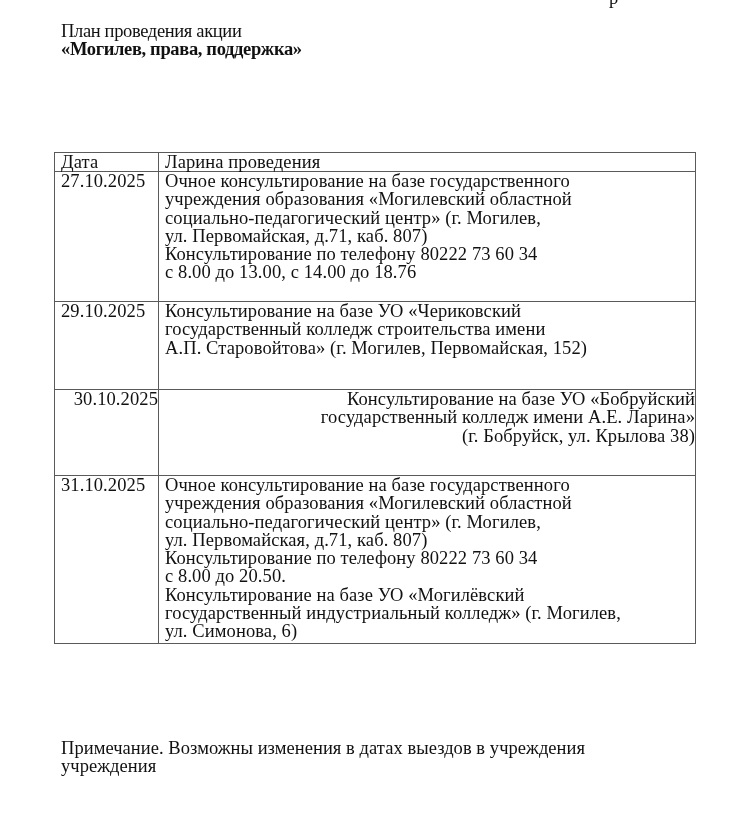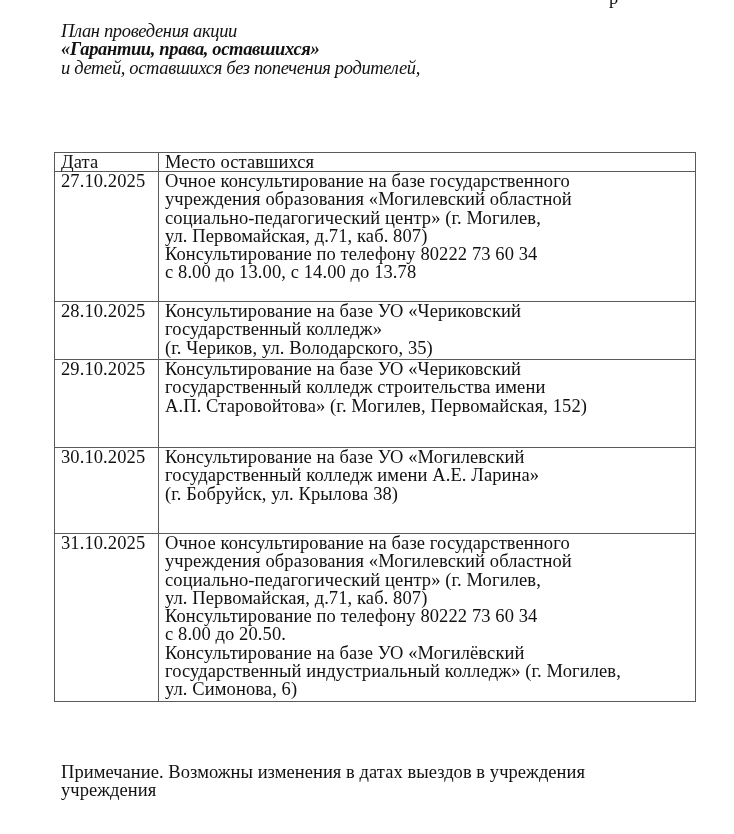--- a/index.html
+++ b/index.html
@@ -10,21 +10,21 @@
     font-size: 18.5px;
     line-height: 18.3px;
   }
   .clip-glyph {
     position: absolute; left: 609px; top: -11px;
     font-size: 18.5px; line-height: 18px; color: #111;
   }
   .header {
     position: absolute; left: 61px; top: 22px; width: 620px;
   }
-  .header .line { white-space: nowrap; letter-spacing: -0.35px; font-style: italic; }
+  .header .line { white-space: nowrap; letter-spacing: -0.35px; }
   .header .bold { font-weight: bold; }
   table.plan {
     position: absolute; left: 54px; top: 152px;
     width: 641px; border-collapse: collapse;
     table-layout: fixed;
   }
   table.plan td, table.plan th {
     border: 1px solid #5a5a5a;
     vertical-align: top;
     text-align: left;
@@ -35,81 +35,72 @@
   table.plan th { padding-top: 0; }
   col.c-date { width: 104px; }
   col.c-place { width: 537px; }
   td.date { padding-left: 6px; }
   td.place { padding-left: 7px; }
   .pline { display: block; white-space: nowrap; }
   tr.h-header th { height: 18px; line-height: 18px; margin-top: 43px; }
   tr.r1 td { height: 129px; }
   tr.r2 td { height: 57px; }
   tr.r3 td { height: 87px; margin-top: 28px; }
-  tr.r4 td { height: 85px; }
+  tr.r4 td { height: 85px; text-align: right; }
   tr.r5 td { height: 167px; }
   .note {
-    position: absolute; left: 61px; top: 763px; width: 620px;
+    position: absolute; left: 61px; top: 739px; width: 620px;
     letter-spacing: 0.05px;
   }
 </style>
 </head>
 <body>
 
 <span class="clip-glyph">р</span>
 
 <div class="header">
   <div class="line">План проведения акции</div>
-  <div class="line bold">«Гарантии, права, оставшихся»</div>
-  <div class="line">и детей, оставшихся без попечения родителей,</div>
+  <div class="line bold">«Могилев, права, поддержка»</div>
 </div>
 
 <table class="plan">
   <colgroup>
       <col class="c-date">
       <col class="c-place">
     </colgroup>
   <thead>
     <tr class="h-header">
       <th>Дата</th>
-      <th>Место оставшихся</th>
+      <th>Ларина проведения</th>
     </tr>
   </thead>
   <tbody>
     <tr class="r1">
       <td class="date">27.10.2025</td>
       <td class="place">
         <span class="pline">Очное консультирование на базе государственного</span>
         <span class="pline">учреждения образования «Могилевский областной</span>
         <span class="pline">социально-педагогический центр» (г. Могилев,</span>
         <span class="pline">ул. Первомайская, д.71, каб. 807)</span>
         <span class="pline">Консультирование по телефону 80222 73 60 34</span>
-        <span class="pline">с 8.00 до 13.00, с 14.00 до 13.78</span>
-      </td>
-    </tr>
-    <tr class="r2">
-      <td class="date">28.10.2025</td>
-      <td class="place">
-        <span class="pline">Консультирование на базе УО «Чериковский</span>
-        <span class="pline">государственный колледж»</span>
-        <span class="pline">(г. Чериков, ул. Володарского, 35)</span>
+        <span class="pline">с 8.00 до 13.00, с 14.00 до 18.76</span>
       </td>
     </tr>
     <tr class="r3">
       <td class="date">29.10.2025</td>
       <td class="place">
         <span class="pline">Консультирование на базе УО «Чериковский</span>
         <span class="pline">государственный колледж строительства имени</span>
         <span class="pline">А.П. Старовойтова» (г. Могилев, Первомайская, 152)</span>
       </td>
     </tr>
     <tr class="r4">
       <td class="date">30.10.2025</td>
       <td class="place">
-        <span class="pline">Консультирование на базе УО «Могилевский</span>
+        <span class="pline">Консультирование на базе УО «Бобруйский</span>
         <span class="pline">государственный колледж имени А.Е. Ларина»</span>
         <span class="pline">(г. Бобруйск, ул. Крылова 38)</span>
       </td>
     </tr>
     <tr class="r5">
       <td class="date">31.10.2025</td>
       <td class="place">
         <span class="pline">Очное консультирование на базе государственного</span>
         <span class="pline">учреждения образования «Могилевский областной</span>
         <span class="pline">социально-педагогический центр» (г. Могилев,</span>

